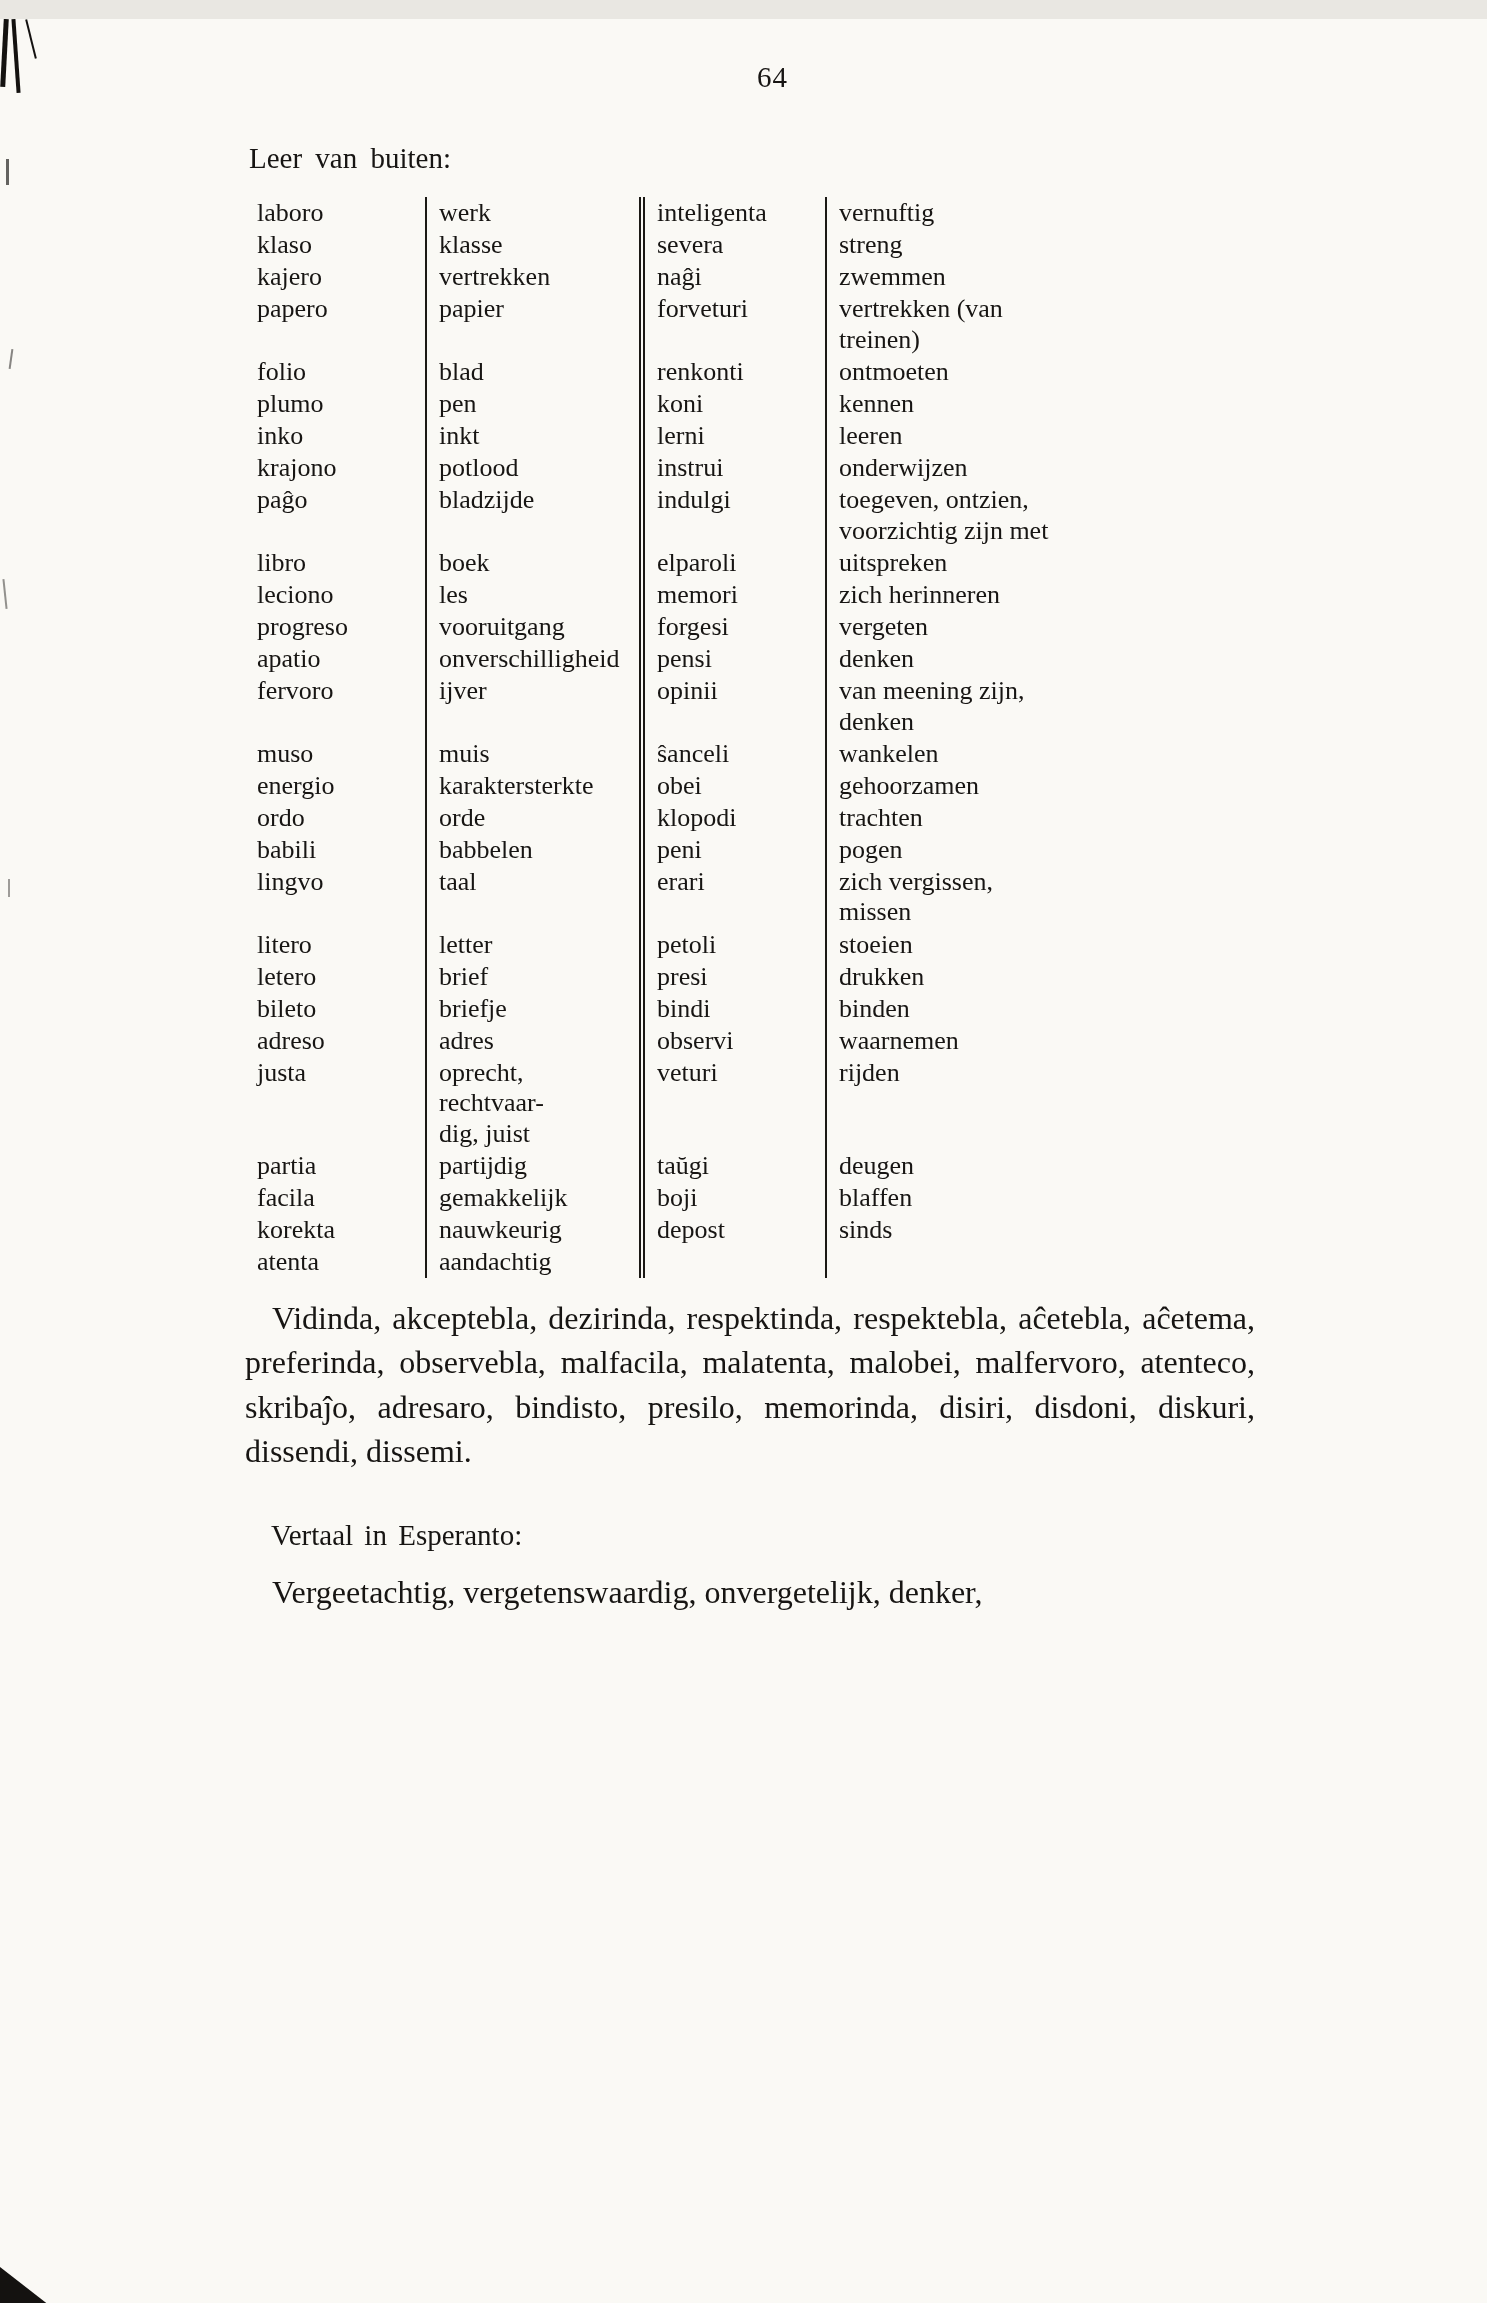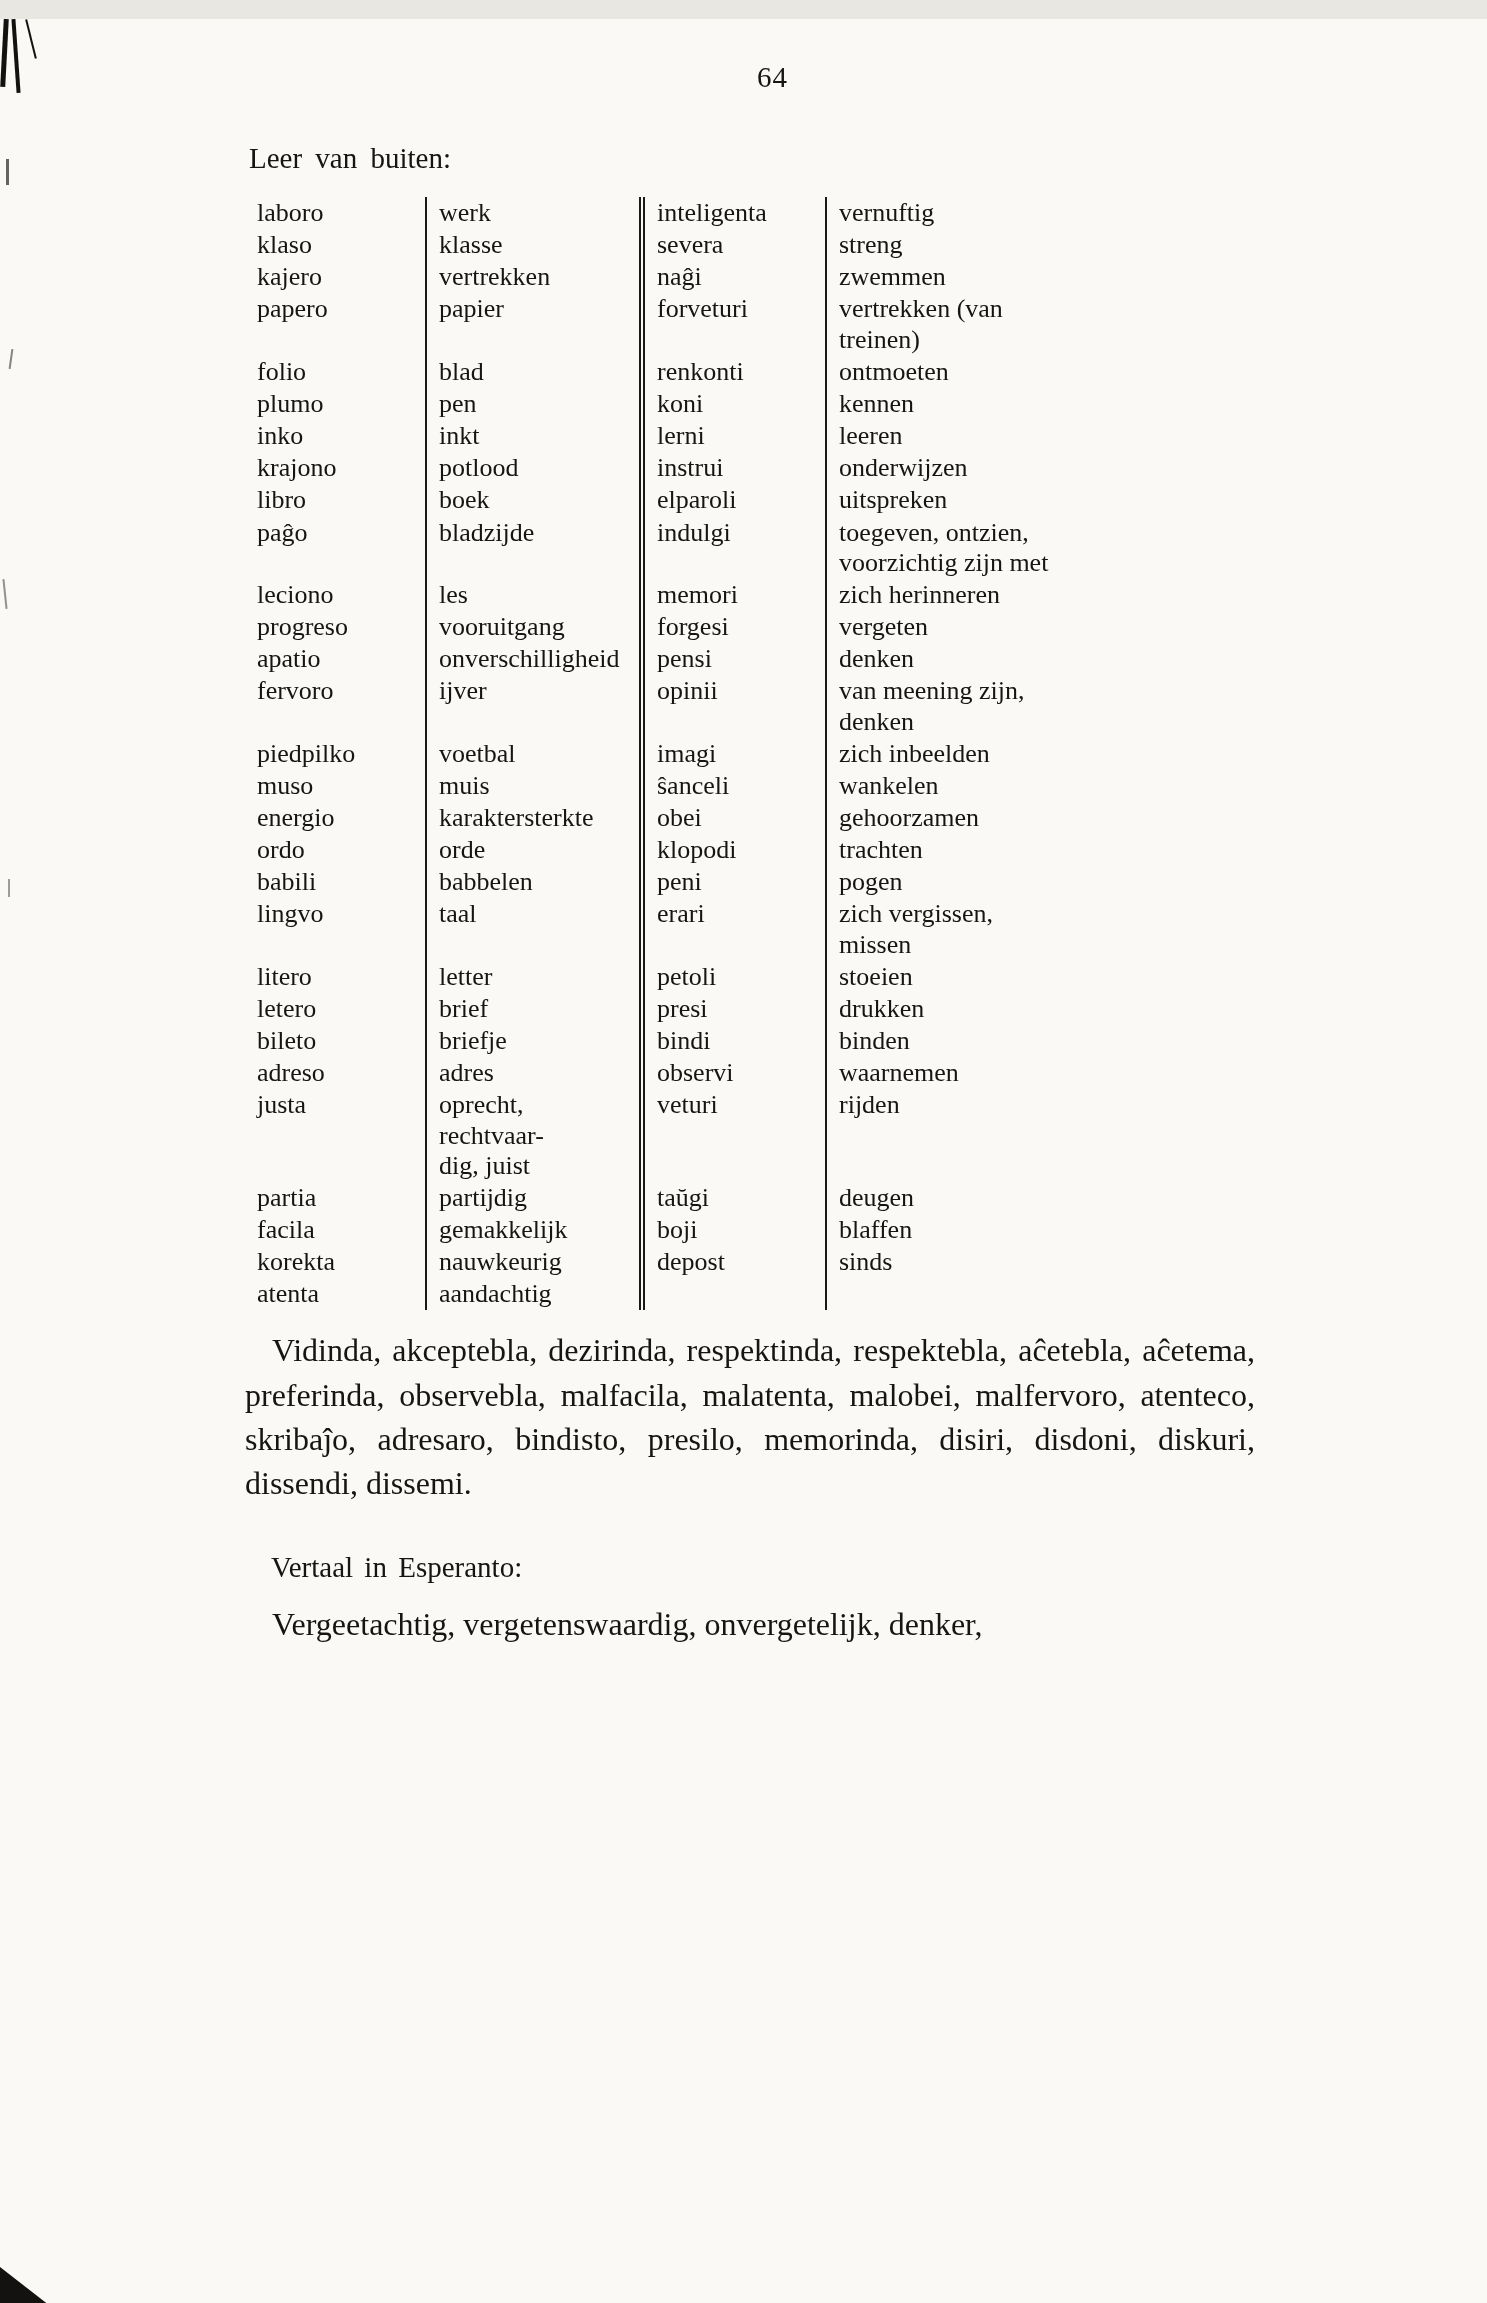--- a/index.html
+++ b/index.html
@@ -154,33 +154,33 @@
             <td class="c3">lerni</td>
             <td class="c4">leeren</td>
           </tr>
           <tr>
             <td class="c1">krajono</td>
             <td class="c2">potlood</td>
             <td class="c3">instrui</td>
             <td class="c4">onderwijzen</td>
           </tr>
           <tr>
-            <td class="c1">libro</td>
-            <td class="c2">boek</td>
-            <td class="c3">elparoli</td>
-            <td class="c4">uitspreken</td>
-          </tr>
-          <tr>
             <td class="c1">paĝo</td>
             <td class="c2">bladzijde</td>
             <td class="c3">indulgi</td>
             <td class="c4 small">toegeven, ontzien,
 voorzichtig zijn met</td>
           </tr>
           <tr>
+            <td class="c1">libro</td>
+            <td class="c2">boek</td>
+            <td class="c3">elparoli</td>
+            <td class="c4">uitspreken</td>
+          </tr>
+          <tr>
             <td class="c1">leciono</td>
             <td class="c2">les</td>
             <td class="c3">memori</td>
             <td class="c4 small">zich herinneren</td>
           </tr>
           <tr>
             <td class="c1">progreso</td>
             <td class="c2">vooruitgang</td>
             <td class="c3">forgesi</td>
             <td class="c4">vergeten</td>
@@ -192,26 +192,20 @@
             <td class="c4">denken</td>
           </tr>
           <tr>
             <td class="c1">fervoro</td>
             <td class="c2">ijver</td>
             <td class="c3">opinii</td>
             <td class="c4 small">van meening zijn,
 denken</td>
           </tr>
           <tr>
-            <td class="c1">piedpilko</td>
-            <td class="c2">voetbal</td>
-            <td class="c3">imagi</td>
-            <td class="c4">zich inbeelden</td>
-          </tr>
-          <tr>
             <td class="c1">muso</td>
             <td class="c2">muis</td>
             <td class="c3">ŝanceli</td>
             <td class="c4">wankelen</td>
           </tr>
           <tr>
             <td class="c1">energio</td>
             <td class="c2 small">karaktersterkte</td>
             <td class="c3">obei</td>
             <td class="c4">gehoorzamen</td>

